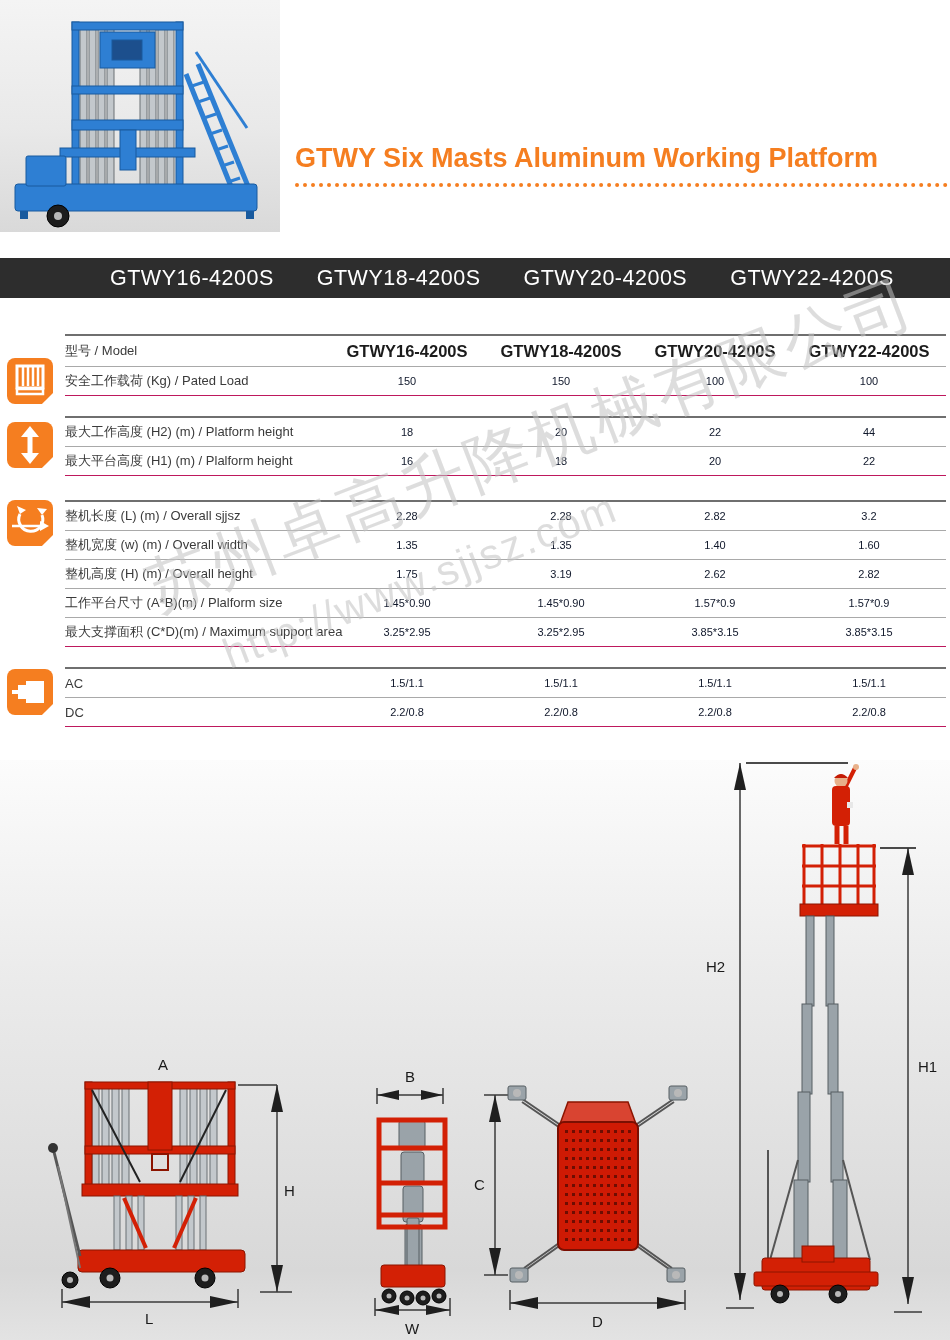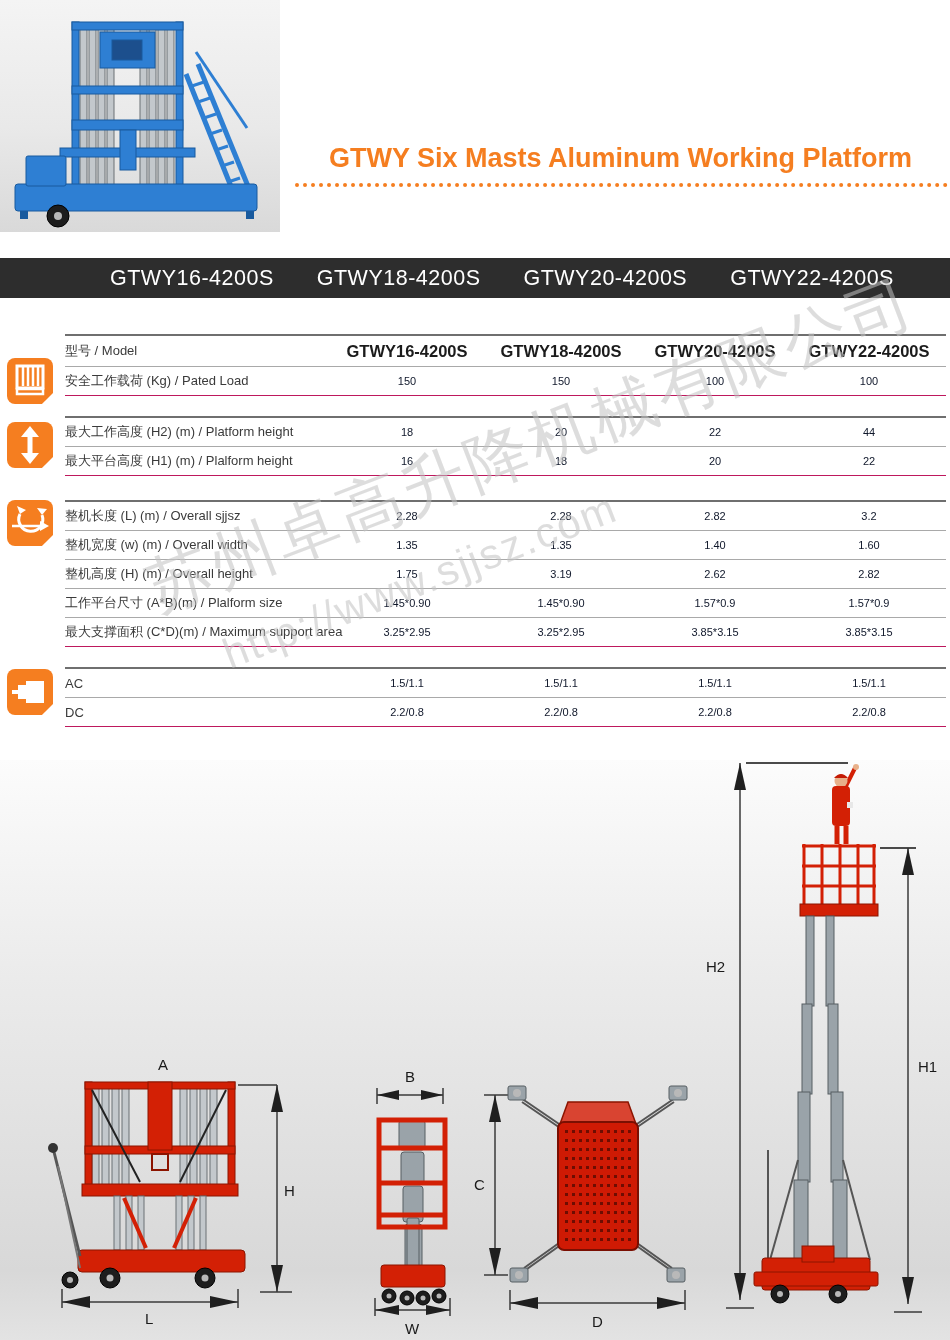--- a/index.html
+++ b/index.html
@@ -9,21 +9,21 @@
   }
   svg text{font-family:"Liberation Sans",sans-serif;}
 
   
   .photo{
     position:absolute;left:0;top:0;width:280px;height:232px;
     background:linear-gradient(180deg,#f4f4f4 0%,#e9e9e9 55%,#d9d9d9 100%);
   }
   .titles{position:absolute;left:295px;top:140px;width:655px;}
   .title-cn{color:#f57e20;font-size:41px;font-weight:bold;letter-spacing:1px;line-height:1.05;}
-  .title-en{color:#f57e20;font-size:27px;font-weight:bold;margin-top:3px;letter-spacing:0;margin-left:34px;}
+  .title-en{color:#f57e20;font-size:27px;font-weight:bold;margin-top:3px;letter-spacing:0;}
   .dotline{margin-top:9px;width:653px;border-top:4px dotted #f57e20;height:0;}
 
   
   .model-bar{
     position:absolute;left:0;top:258px;width:950px;height:40px;background:#2d2d2d;
     display:flex;align-items:center;gap:43px;padding-left:110px;box-sizing:border-box;
   }
   .model-bar span{color:#fff;font-size:21.5px;font-weight:500;letter-spacing:.5px;}
 
   

